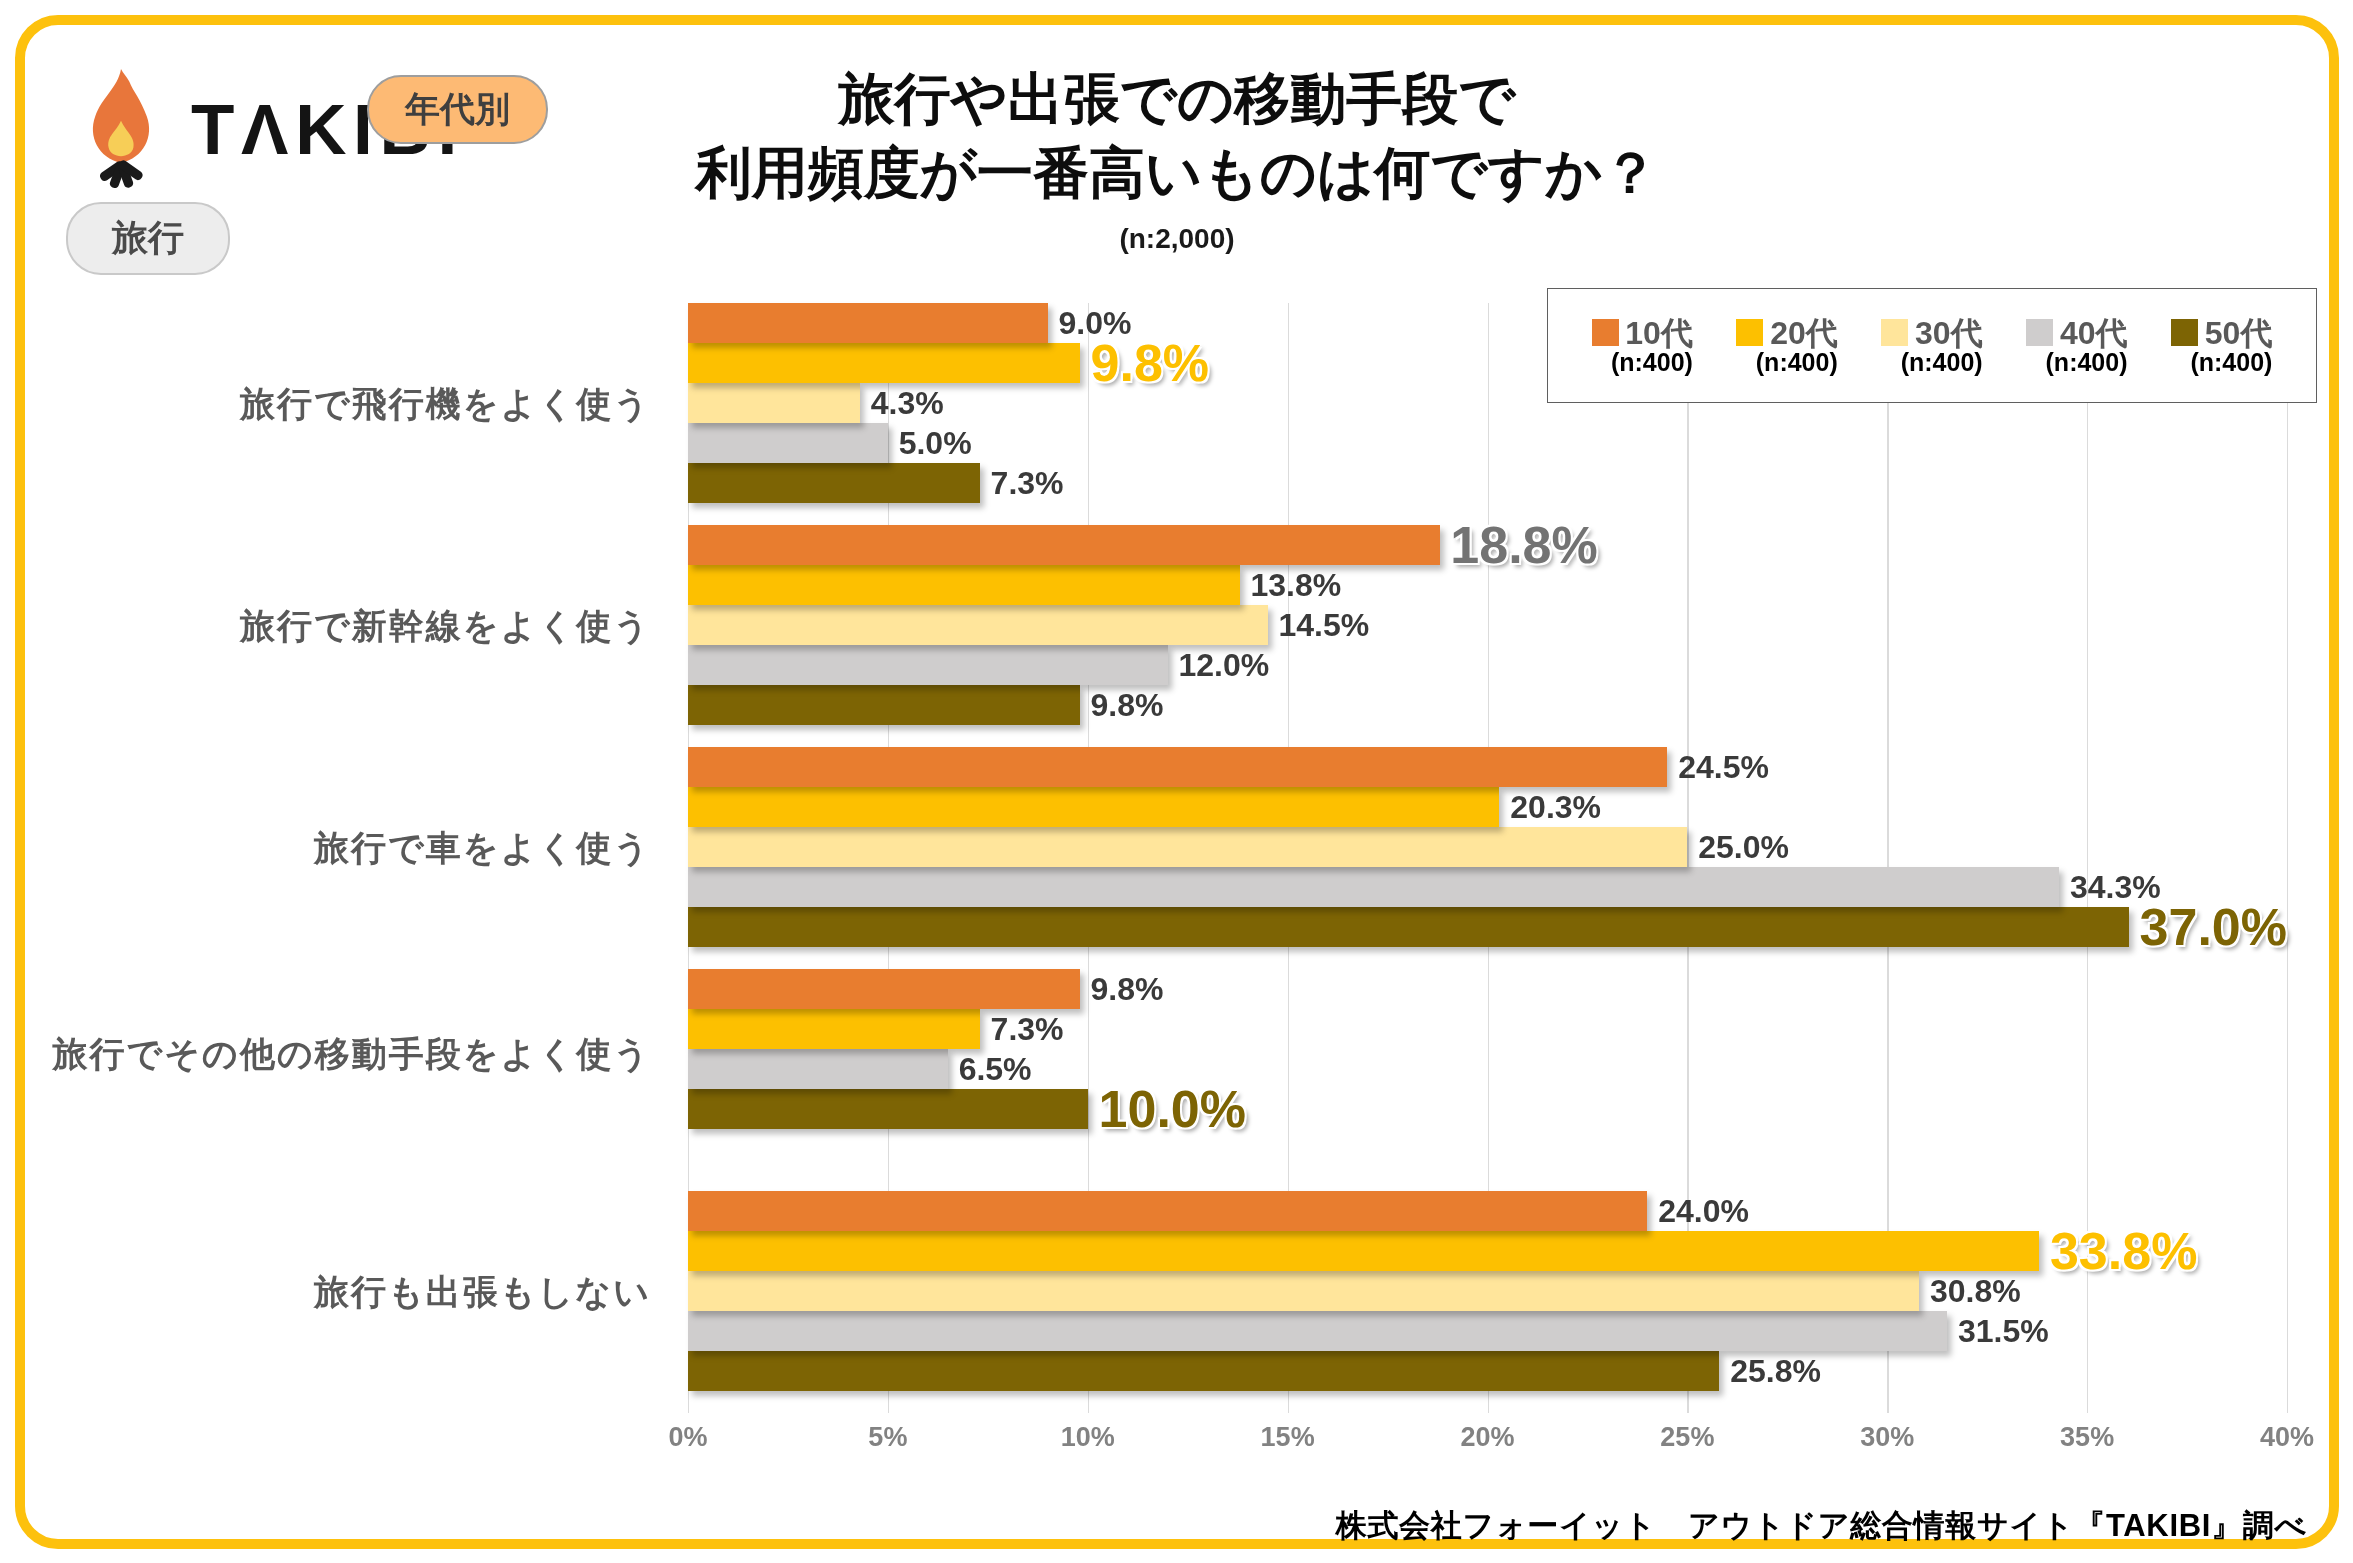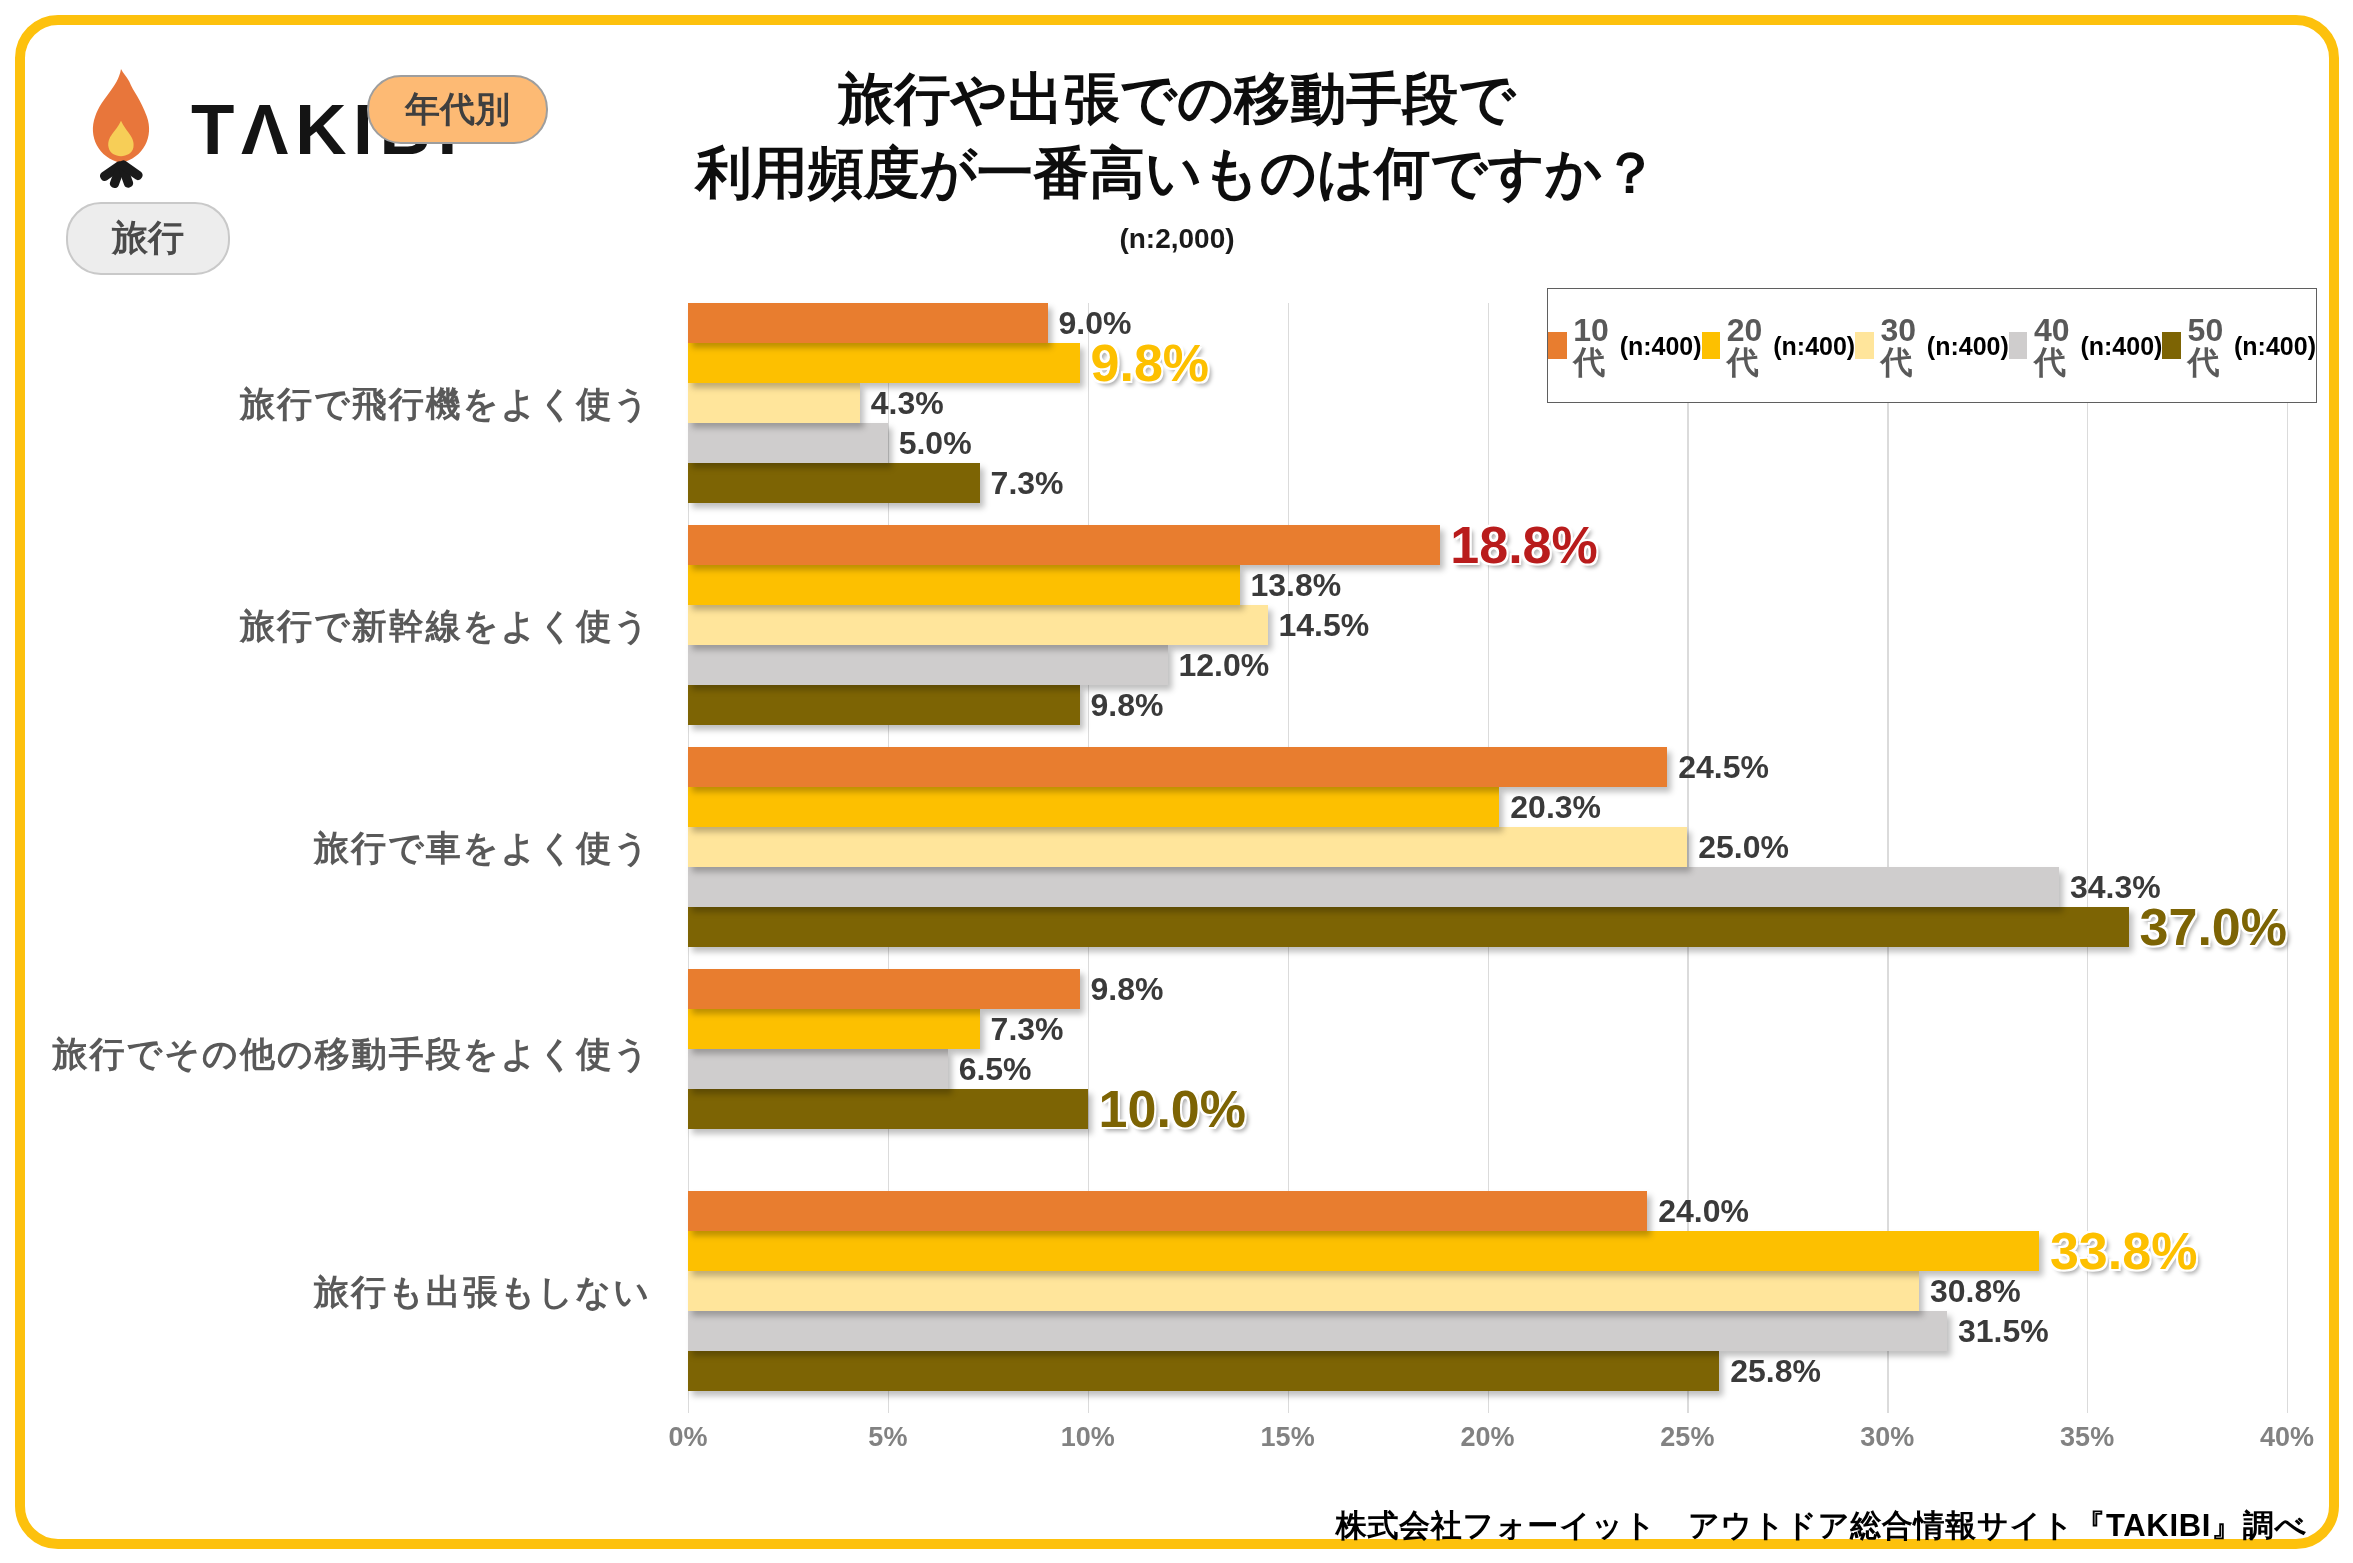--- a/index.html
+++ b/index.html
@@ -21,21 +21,21 @@
 
   .title{position:absolute;left:0;right:0;top:62px;text-align:center;
     font-size:56px;line-height:1.32;font-weight:800;color:#0D0D0D;}
   .subtitle{position:absolute;left:0;right:0;top:223px;text-align:center;
     font-size:28px;font-weight:600;color:#1A1A1A;}
 
   
   .legend{position:absolute;left:1547px;top:288px;width:768px;height:113px;
     background:#fff;border:1.3px solid #5F5F5F;display:flex;align-items:center;
     justify-content:space-evenly;z-index:20;}
-  .lg-item{display:flex;flex-direction:row;align-items:center;line-height:1;}
+  .lg-item{display:flex;flex-direction:column;align-items:flex-end;line-height:1;}
   .lg-top{display:flex;align-items:center;gap:6.7px;}
   .lg-swatch{width:27px;height:27px;}
   .lg-name{font-size:32px;font-weight:700;color:#595959;}
   .lg-n{font-size:25px;font-weight:700;color:#000;margin-top:1px;}
 
   
   .chart{position:absolute;left:688px;top:303px;width:1599px;height:1110px;}
   .gridline{position:absolute;top:0;bottom:0;width:1.3px;background:#DBDBDB;}
   .group{position:absolute;left:0;width:100%;height:202px;}
   .bar-row{display:flex;align-items:center;height:40px;position:relative;}
@@ -156,21 +156,21 @@
       </div>
     <div class="bar-row">
       <div class="bar" style="width: 18.25%; background-color: rgb(125, 100, 4);"></div>
       <span class="val">7.3%</span>
       </div>
   </div>
 
   <div class="group" style="top:222px">
     <div class="bar-row">
       <div class="bar" style="width: 47%; background-color: rgb(232, 125, 47);"></div>
-      <span class="val hl" style="color: #b91c1c;">18.8%</span>
+      <span class="val hl" style="color: #737373;">18.8%</span>
       </div>
     <div class="bar-row">
       <div class="bar" style="width: 34.5%; background-color: rgb(253, 192, 0);"></div>
       <span class="val">13.8%</span>
       </div>
     <div class="bar-row">
       <div class="bar" style="width: 36.25%; background-color: rgb(255, 229, 155);"></div>
       <span class="val">14.5%</span>
       </div>
     <div class="bar-row">

